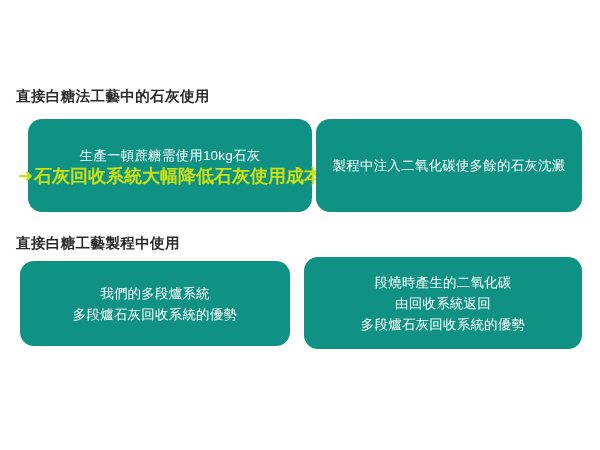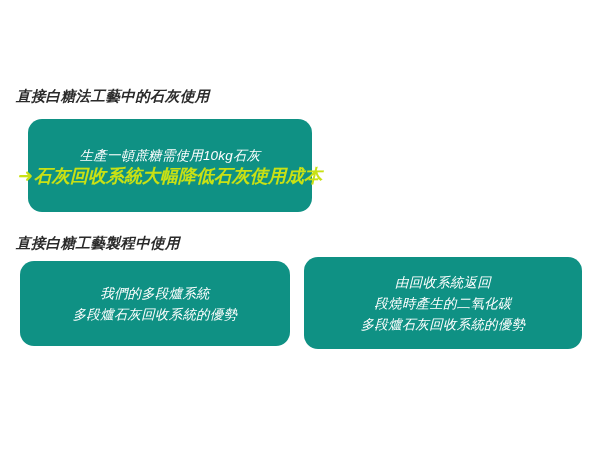--- a/index.html
+++ b/index.html
@@ -13,21 +13,20 @@
     background: #ffffff;
     font-family: "Liberation Sans", "DejaVu Sans", sans-serif;
     overflow: hidden;
   }
   .slide {
     position: relative;
     width: 524px;
     height: 450px;
     background: #ffffff;
     box-sizing: border-box;
-    font-style: italic;
   }
 
   
   .section-heading {
     position: absolute;
     left: 16px;
     font-size: 14.5px;
     font-weight: 700;
     color: #2b2b2b;
     letter-spacing: 0.4px;
@@ -103,27 +102,30 @@
 
 <div class="slide">
 
   <div class="section-heading" id="heading-1">直接白糖法工藝中的石灰使用</div>
 
   <div class="card" id="card-r1c1">
     <div class="card-line">生產一頓蔗糖需使用10kg石灰</div>
     <div class="card-line highlight"><span class="arrow-icon">➜</span><span>石灰回收系統大幅降低石灰使用成本</span></div>
   </div>
 
+  <div class="card" id="card-r1c2">
+    <div class="card-line">製程中注入二氧化碳使多餘的石灰沈澱</div>
+  </div>
 
   <div class="section-heading" id="heading-2">直接白糖工藝製程中使用</div>
 
   <div class="card" id="card-r2c1">
     <div class="card-line">我們的多段爐系統</div>
     <div class="card-line">多段爐石灰回收系統的優勢</div>
   </div>
 
   <div class="card" id="card-r2c2">
+    <div class="card-line">段燒時產生的二氧化碳</div>
     <div class="card-line">由回收系統返回</div>
-    <div class="card-line">段燒時產生的二氧化碳</div>
     <div class="card-line">多段爐石灰回收系統的優勢</div>
   </div>
 
 </div>
 
 </body></html>

